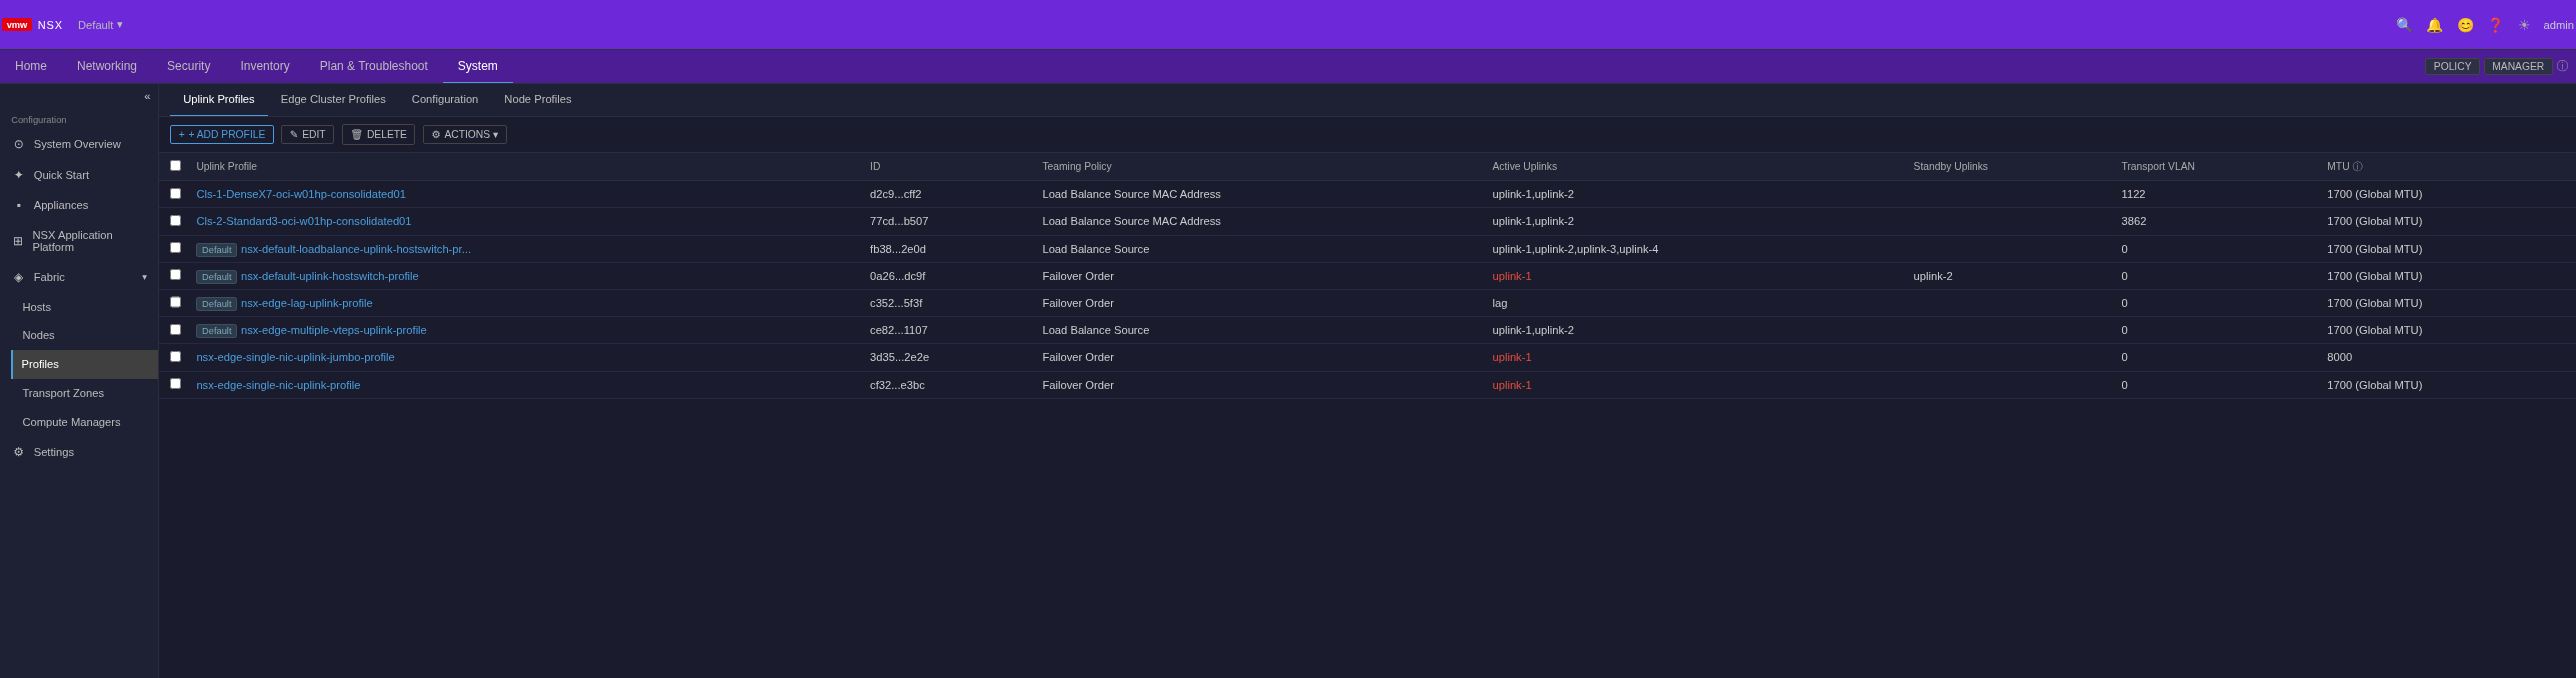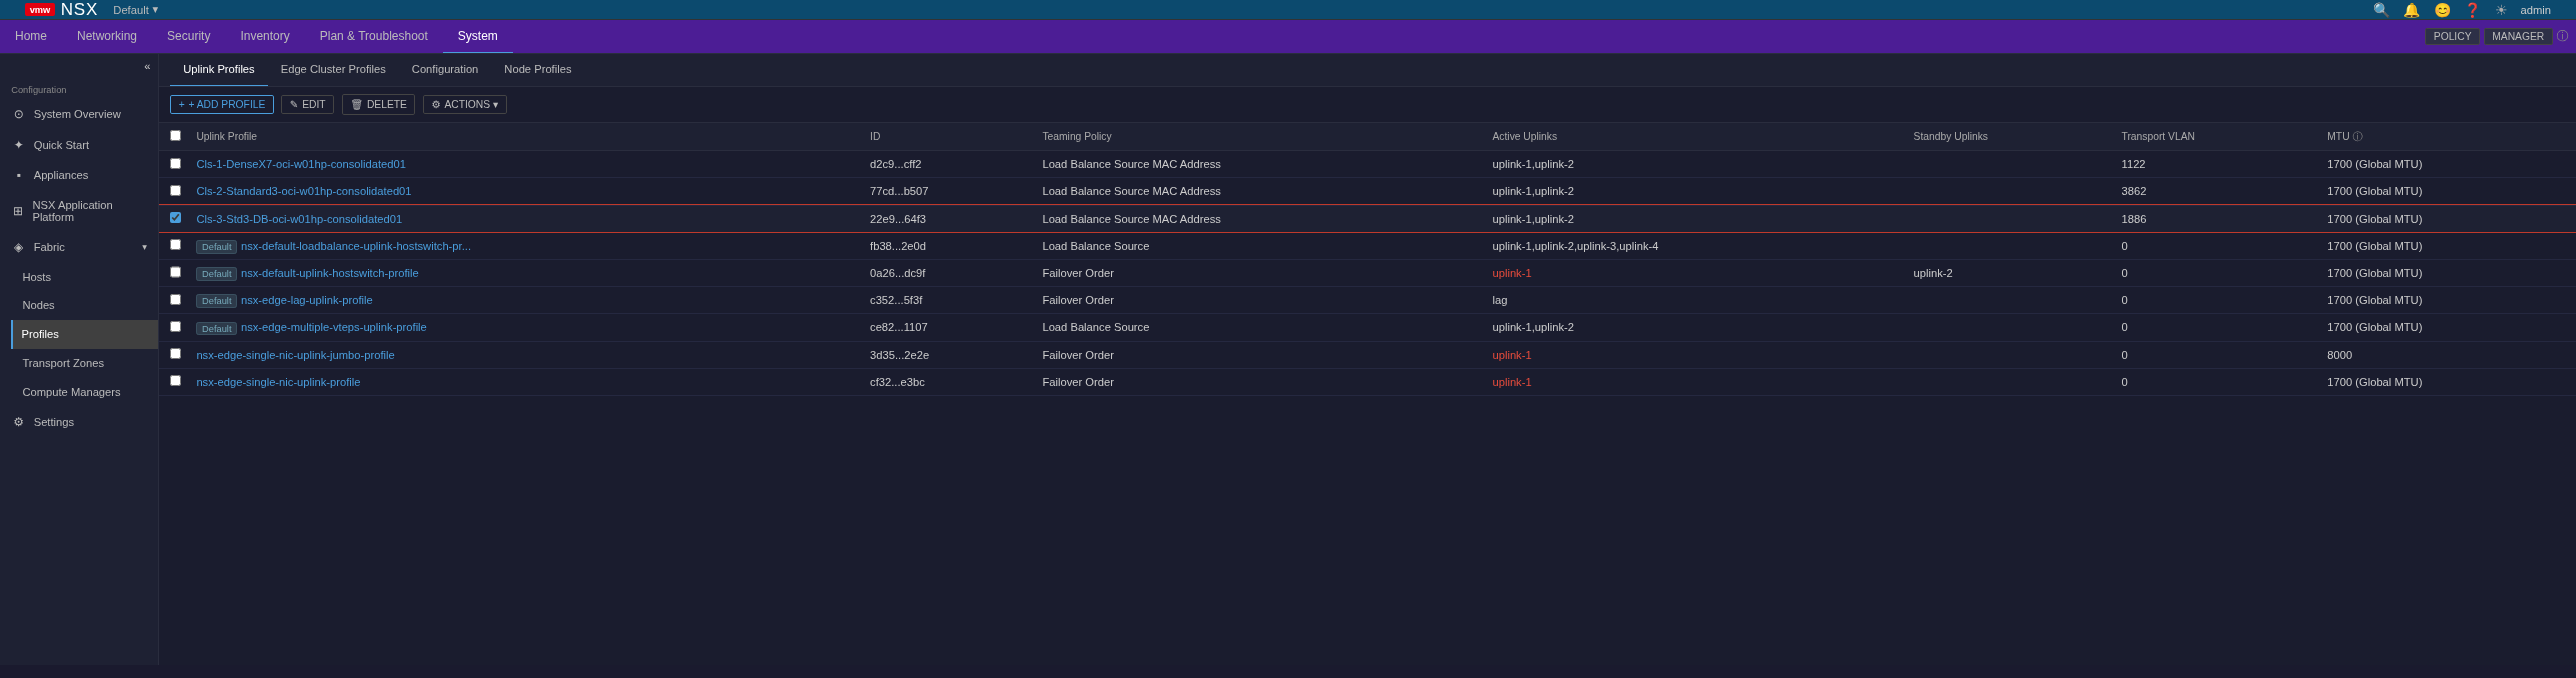--- a/index.html
+++ b/index.html
@@ -1,25 +1,25 @@
 <!DOCTYPE html>
 <html style="font-size:15px"><head>
   <meta charset="utf-8">
   <style>
     * { box-sizing: border-box; margin: 0; padding: 0; }
     body { font-family: 'Segoe UI', Arial, sans-serif; font-size: 11.2px; background: #1a1a2e; color: #ccc; overflow: hidden; }
 
     
     .topbar {
-      display: flex; align-items: center; background: #0c4a6e; height: 20px;
-      border-bottom: 0.9px solid #333; padding: 0 25px;
+      display: flex; align-items: center; background: #6d28d9; height: 50px;
+      border-bottom: 0.9px solid #333; padding: 0 2px;
     }
     .topbar-brand { display: flex; align-items: center; gap: 5.6px; margin-right: 15px; }
     .vmw-logo { background: #e3000f; color: white; font-weight: bold; font-size: 9.3px; padding: 1.9px 4.7px; border-radius: 1.9px; }
-    .topbar-brand-name { color: white; font-size: 17px; font-weight: 300; letter-spacing: 0.9px; }
+    .topbar-brand-name { color: white; font-size: 11px; font-weight: 300; letter-spacing: 0.9px; }
     .topbar-select { background: transparent; border: none; color: #bbb; font-size: 11.2px; cursor: pointer; display: flex; align-items: center; gap: 3.7px; margin-right: auto; }
     .topbar-actions { display: flex; align-items: center; gap: 13px; }
     .topbar-icon { color: #aaa; font-size: 14px; cursor: pointer; }
     .topbar-admin { color: #ccc; font-size: 11.2px; cursor: pointer; }
 
     
     .navbar {
       display: flex; align-items: center; background: #4c1d95; height: 34px;
       border-bottom: 0.9px solid #2a2d3e; padding: 0 0;
     }
@@ -239,30 +239,20 @@
             <tr>
               <td class="checkbox-cell"><input type="checkbox" style=""></td>
               <td><a class="link-text" href="#">Cls-2-Standard3-oci-w01hp-consolidated01</a></td>
               <td>77cd...b507</td>
               <td>Load Balance Source MAC Address</td>
               <td>uplink-1,uplink-2</td>
               <td></td>
               <td>3862</td>
               <td>1700 (Global MTU)</td>
             </tr>
-            <tr class="selected">
-              <td class="checkbox-cell"><input type="checkbox" checked="" style=""></td>
-              <td><a class="link-text" href="#">Cls-3-Std3-DB-oci-w01hp-consolidated01</a></td>
-              <td>22e9...64f3</td>
-              <td>Load Balance Source MAC Address</td>
-              <td>uplink-1,uplink-2</td>
-              <td></td>
-              <td>1886</td>
-              <td>1700 (Global MTU)</td>
-            </tr>
             <tr>
               <td class="checkbox-cell"><input type="checkbox" style=""></td>
               <td><span class="badge-default">Default</span><a class="link-text" href="#">nsx-default-loadbalance-uplink-hostswitch-pr...</a></td>
               <td>fb38...2e0d</td>
               <td>Load Balance Source</td>
               <td>uplink-1,uplink-2,uplink-3,uplink-4</td>
               <td></td>
               <td>0</td>
               <td>1700 (Global MTU)</td>
             </tr>

